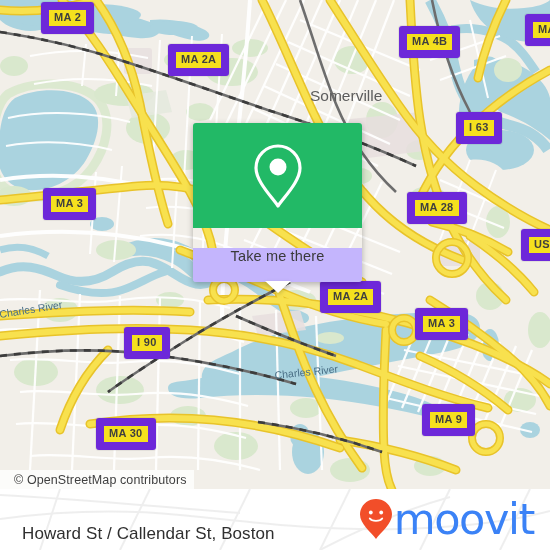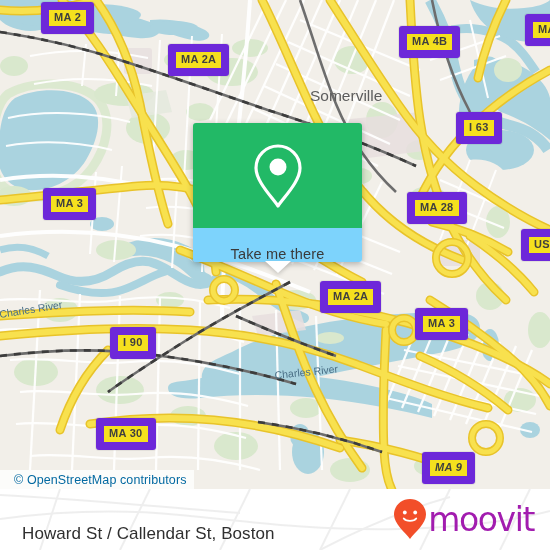--- a/index.html
+++ b/index.html
@@ -11,42 +11,43 @@
   #app{position:relative;width:550px;height:550px;overflow:hidden;background:#f2efe9;}
 
   
   #map{position:absolute;left:0;top:0;width:550px;height:490px;overflow:hidden;background:#f2efe9;}
   #map svg{display:block;position:absolute;left:0;top:0;}
 
   
   .attrib{
     position:absolute;left:0;bottom:0;
     background:rgba(255,255,255,0.78);
-    font-size:12.5px;color:#0369a1;
+    font-size:12.5px;color:#404040;
     padding:3px 7px 3px 14px;
     letter-spacing:.1px;
     white-space:nowrap;
   }
 
   
   .card{
     position:absolute;left:193px;top:123px;width:169px;
     border-radius:3px;
     box-shadow:0 2px 6px rgba(0,0,0,.28);
     overflow:visible;
     z-index:40;
   }
   .card-top{
     background:#22b966;height:105px;border-radius:3px 3px 0 0;
     display:flex;align-items:center;justify-content:center;
   }
   .card-bottom{
-    background:#7dd3fc;height:34px;border-radius:0 0 3px 3px;
-    display:flex;align-items:flex-end;justify-content:center;
+    background:#c4b5fd;height:34px;border-radius:0 0 3px 3px;
+    display:flex;align-items:flex-start;justify-content:center;
     position:relative;
+    margin-top:20px;
   }
   .card-bottom span{
     font-size:14.5px;color:#3a3a3a;letter-spacing:.15px;
   }
   .card-tail{
     position:absolute;left:50%;transform:translateX(-50%);
     bottom:-11px;width:0;height:0;
     border-left:13px solid transparent;
     border-right:13px solid transparent;
     border-top:12px solid #ffffff;
@@ -65,21 +66,21 @@
   }
   .bottombar .ghost{
     position:absolute;left:0;top:0;width:550px;height:61px;opacity:.16;pointer-events:none;
   }
   .place-title{
     font-size:17px;color:#2f2f2f;letter-spacing:.1px;white-space:nowrap;
     position:relative;z-index:2;margin-top:28px;
   }
   .brand{margin-left:auto;display:flex;align-items:center;position:relative;z-index:2;}
   .brand .wordmark{
-    font-size:33px;color:#a21caf;letter-spacing:-1.4px;line-height:1;
+    font-size:43px;color:#3b82f6;letter-spacing:-1.4px;line-height:1;
     font-family:"DejaVu Sans", sans-serif;font-weight:400;
   }
 </style>
 </head>
 <body>
 
 <div id="app">
 
   <div id="map">
     <svg width="550" height="490" viewBox="0 0 550 490" xmlns="http://www.w3.org/2000/svg">
@@ -376,23 +377,23 @@
       <div style="position:absolute;left:41px;top:2px;"><span class="sh">MA 2</span></div>
       <div style="position:absolute;left:168px;top:44px;"><span class="sh">MA 2A</span></div>
       <div style="position:absolute;left:399px;top:26px;"><span class="sh">MA 4B</span></div>
       <div style="position:absolute;left:525px;top:14px;"><span class="sh">MA</span></div>
       <div style="position:absolute;left:456px;top:112px;"><span class="sh">I 63</span></div>
       <div style="position:absolute;left:407px;top:192px;"><span class="sh">MA 28</span></div>
       <div style="position:absolute;left:521px;top:229px;"><span class="sh">US 1</span></div>
       <div style="position:absolute;left:43px;top:188px;"><span class="sh">MA 3</span></div>
       <div style="position:absolute;left:320px;top:281px;"><span class="sh">MA 2A</span></div>
       <div style="position:absolute;left:415px;top:308px;"><span class="sh">MA 3</span></div>
-      <div style="position:absolute;left:110px;top:327px;"><span class="sh">I 90</span></div>
+      <div style="position:absolute;left:124px;top:327px;"><span class="sh">I 90</span></div>
       <div style="position:absolute;left:96px;top:418px;"><span class="sh">MA 30</span></div>
-      <div style="position:absolute;left:422px;top:452px;font-style:italic;"><span class="sh">MA 9</span></div>
+      <div style="position:absolute;left:422px;top:404px;"><span class="sh">MA 9</span></div>
     </div>
 
     <div class="attrib">© OpenStreetMap contributors</div>
   </div>
 
   <div class="card">
     <div class="card-top">
       <svg width="54" height="66" viewBox="0 0 54 66">
         <path d="M27 3 C15 3 5 12.5 5 25 C5 38 20 53 27 63 C34 53 49 38 49 25 C49 12.5 39 3 27 3 Z" fill="none" stroke="#ffffff" stroke-width="3.2" stroke-linejoin="round"></path>
         <circle cx="27" cy="24" r="8.5" fill="#ffffff"></circle>

